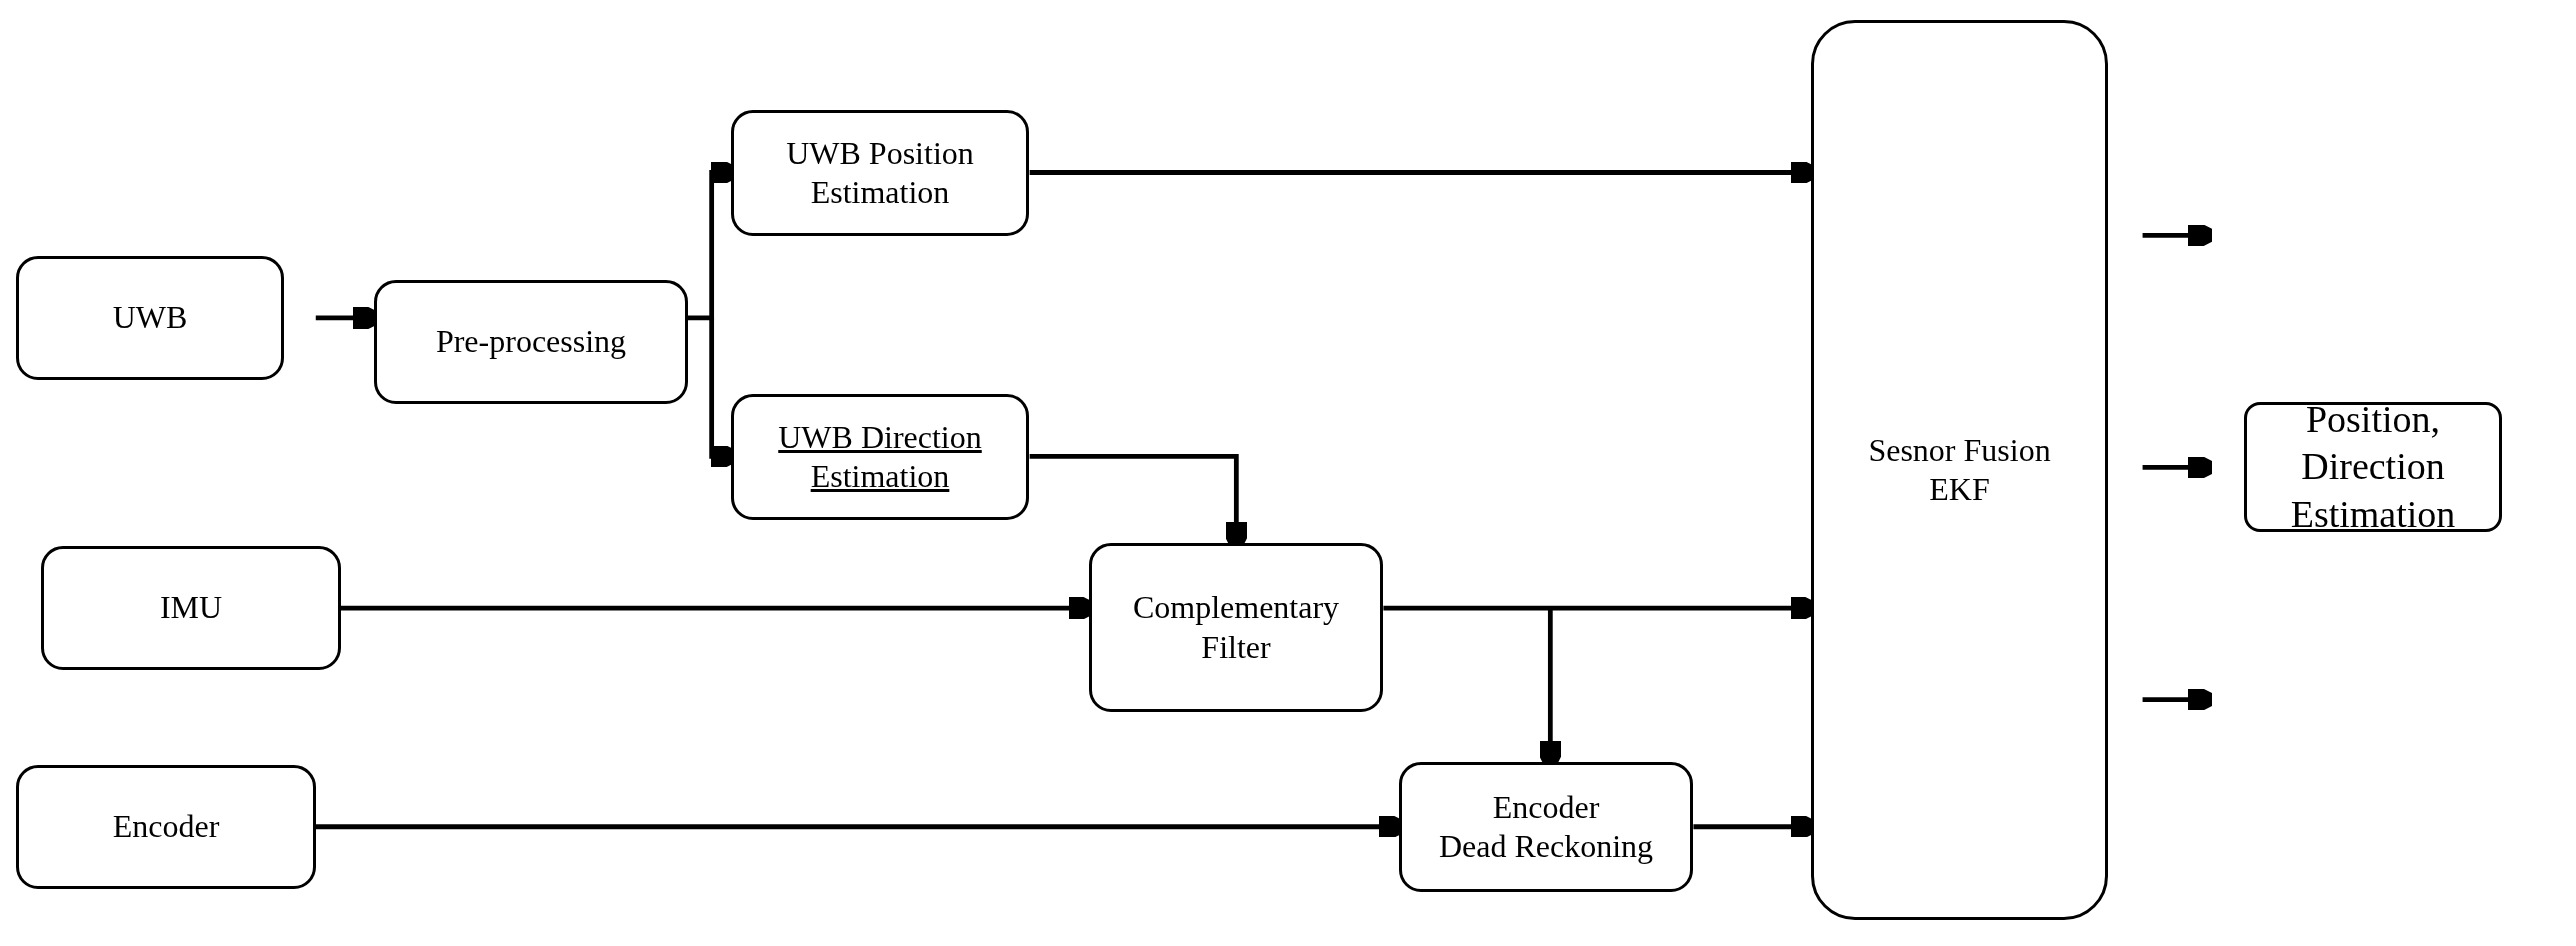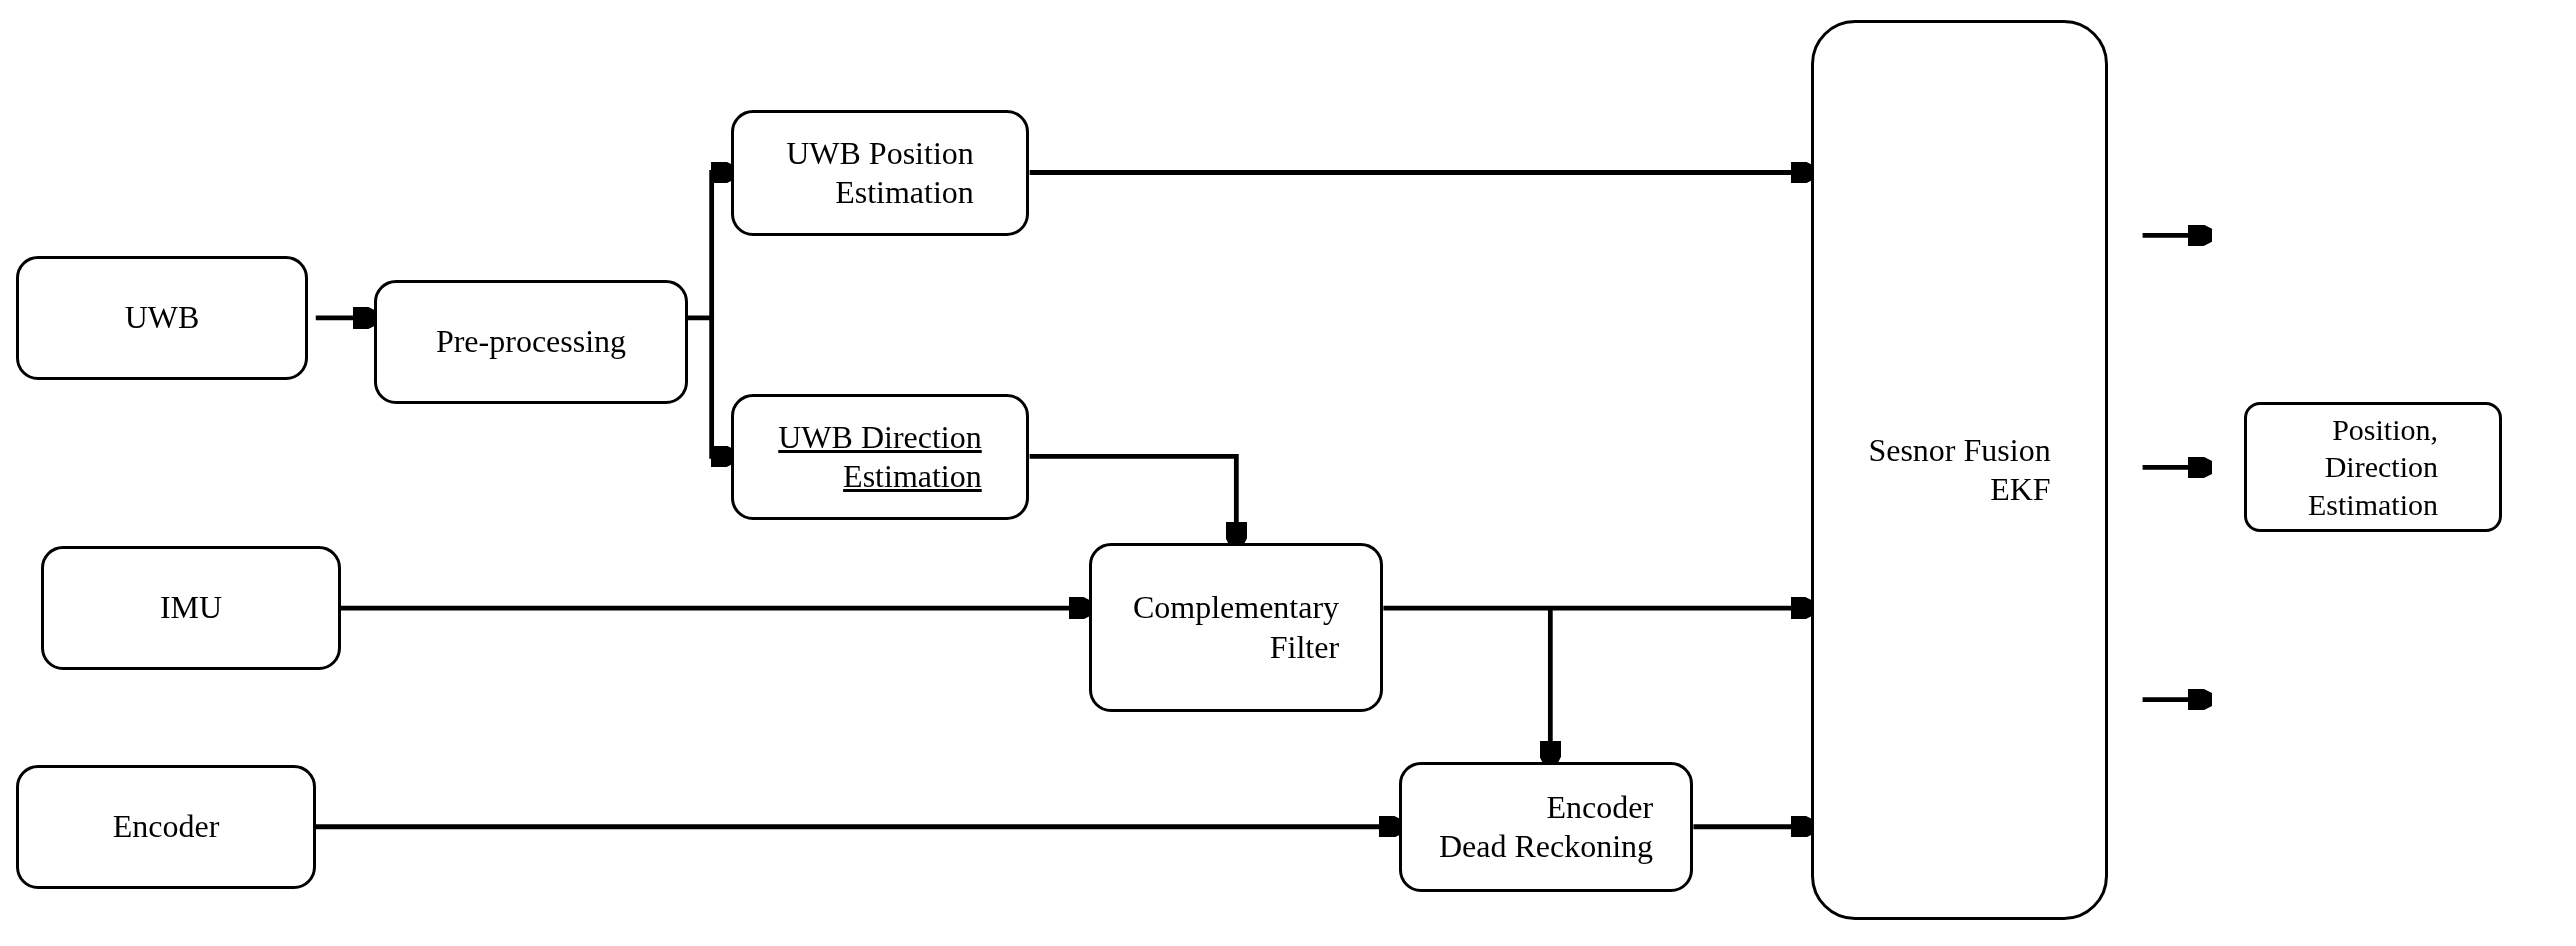--- a/index.html
+++ b/index.html
@@ -32,21 +32,21 @@
   }
   .node {
     position: absolute;
     box-sizing: border-box;
     background: #ffffff;
     border: 3.2px solid #000000;
     border-radius: 22px;
     display: flex;
     align-items: center;
     justify-content: center;
-    text-align: right;
+    text-align: center;
   }
   .node .label {
     white-space: pre-line;
     font-size: 32px;
     line-height: 1.22;
     color: #000000;
   }
   .node.big {
     border-radius: 44px;
   }
@@ -86,21 +86,21 @@
 
     <path d="M 2130 1040 L 2278 1040" marker-end="url(#arrow)"></path>
 
     <path d="M 2695 296 L 2778 296" marker-end="url(#arrow)"></path>
 
     <path d="M 2695 588 L 2778 588" marker-end="url(#arrow)"></path>
 
     <path d="M 2695 880 L 2778 880" marker-end="url(#arrow)"></path>
   </svg>
 
-  <div class="node" style="left:16px; top:256px; width:292px; height:124px;">
+  <div class="node" style="left:16px; top:256px; width:268px; height:124px;">
     <span class="label">UWB</span>
   </div>
 
   <div class="node" style="left:374px; top:256px; width:314px; height:124px;margin-top:24px;">
     <span class="label">Pre-processing</span>
   </div>
 
   <div class="node" style="left:731px; top:110px; width:298px; height:126px;">
     <span class="label">UWB Position
 Estimation</span>
@@ -128,19 +128,19 @@
     <span class="label">Encoder
 Dead Reckoning</span>
   </div>
 
   <div class="node big" style="left:1811px; top:20px; width:297px; height:900px;">
     <span class="label">Sesnor Fusion
 EKF</span>
   </div>
 
   <div class="node small-radius" style="left:2244px; top:402px; width:258px; height:130px;">
-    <span class="label" style="font-size:30px; line-height:1.25;">Position,
+    <span class="label" style="font-size:38px; line-height:1.25;">Position,
 Direction
 Estimation</span>
   </div>
 
 </div>
 
 
 </body></html>

